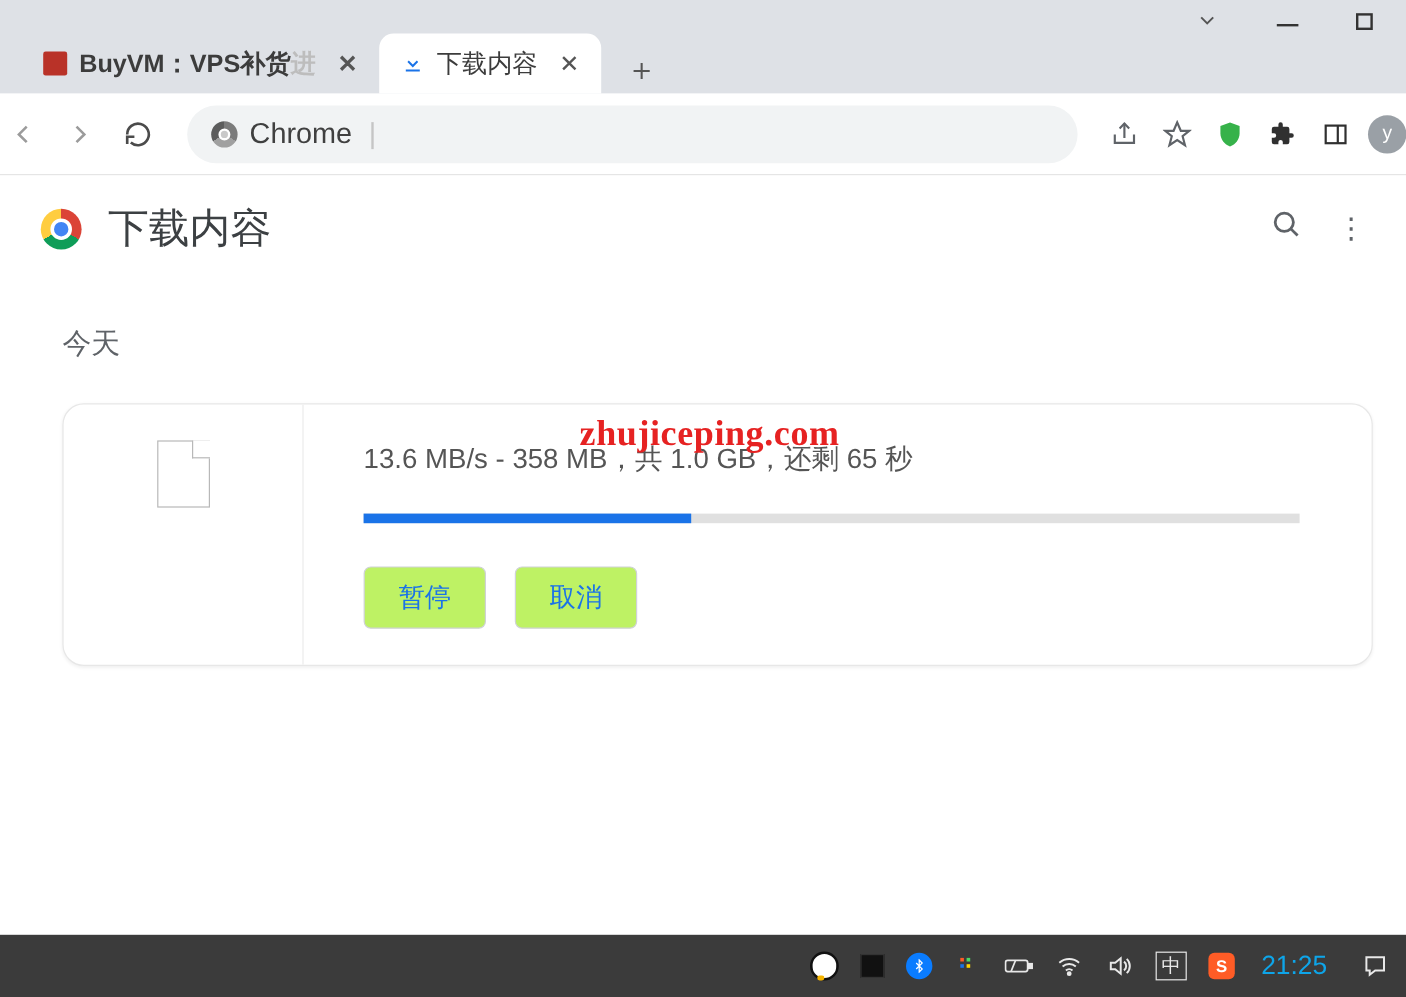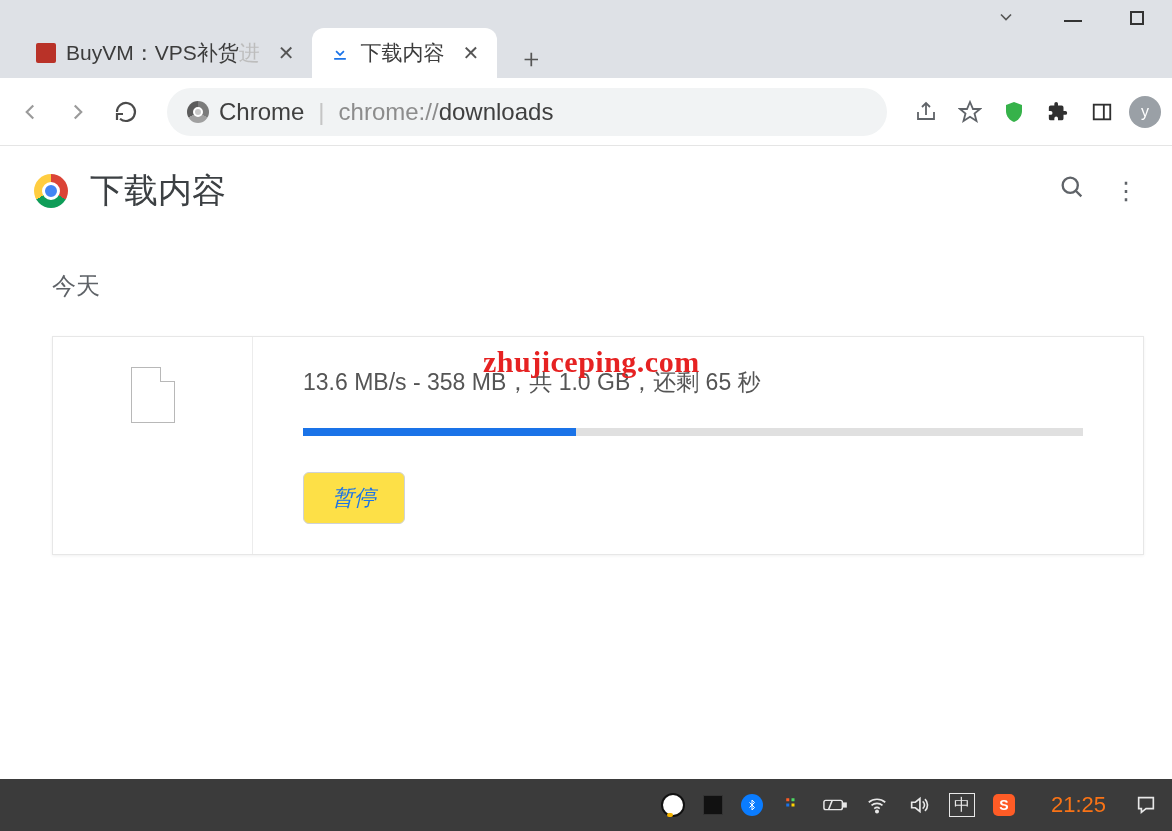--- a/index.html
+++ b/index.html
@@ -8,33 +8,33 @@
   
   .window-controls { position: absolute; top: 0; right: 0; height: 38px; display: flex; align-items: center; gap: 48px; padding-right: 28px; }
   .window-controls span { color: #555; font-size: 18px; }
   .wc-min { width:18px; height:2px; background:#333; display:inline-block; position:relative; top:-3px; }
   .wc-max { width:14px; height:14px; border:2px solid #333; display:inline-block; }
   .wc-chev { font-size:20px; }
 
   
   .tab-strip { display:flex; align-items:flex-end; height:78px; background:#dee1e6; padding-left:18px; padding-top:28px; }
   .tab { display:flex; align-items:center; gap:10px; height:50px; padding:0 18px; border-radius:12px 12px 0 0; position:relative; }
-  .tab.inactive { background:transparent; max-width:320px; }
+  .tab.inactive { background:transparent; max-width:320px;font-weight:bold; }
   .tab.active { background:#fff; max-width:340px; }
   .tab .fav { width:20px; height:20px; display:flex; align-items:center; justify-content:center; }
   .tab .fav.red { background:#b93228; border-radius:2px; }
   .tab .tt { font-size:21px; color:#3c3c3c; white-space:nowrap; overflow:hidden; max-width:210px; }
   .tab .tt .fade { color:#bdbdbd; }
   .tab .close { font-size:20px; color:#555; margin-left:8px; }
   .newtab { width:40px; height:40px; display:flex; align-items:center; justify-content:center; font-size:26px; color:#555; margin-left:14px; }
   .dl-ico { display:flex; align-items:center; }
   .dl-ico svg { width:20px; height:20px; }
 
   
-  .toolbar { display:flex; align-items:center; height:68px; background:#fff; border-bottom:1px solid #e5e5e5; padding:0 11px; gap:10px; }
+  .toolbar { display:flex; align-items:center; height:68px; background:#fff; border-bottom:1px solid #e5e5e5; padding:0 0; gap:10px; }
   .nav-btn { width:38px; height:38px; display:flex; align-items:center; justify-content:center; color:#9b9b9b; font-size:26px; }
   .nav-btn.reload { color:#4b4b4b; }
   .omnibox { flex:1; height:48px; background:#f1f3f4; border-radius:24px; display:flex; align-items:center; padding:0 20px; gap:14px; margin:0 12px; }
   .omnibox .chrome-badge { display:flex; align-items:center; gap:10px; }
   .omnibox .chrome-label { color:#404040; font-size:24px; }
   .omnibox .sep { color:#c5c5c5; font-size:24px; }
   .omnibox .url { color:#8c8c8c; font-size:24px; }
   .omnibox .url b { color:#404040; font-weight:normal; }
   .tool-ico { width:34px; height:34px; display:flex; align-items:center; justify-content:center; color:#5f6368; font-size:24px; }
   .shield { color:#36b24a; }
@@ -47,43 +47,43 @@
   .chrome-logo { width:34px; height:34px; border-radius:50%; position:relative; background:conic-gradient(#db4437 0 120deg,#0f9d58 120deg 240deg,#ffcd40 240deg 360deg); margin-right:22px; }
   .chrome-logo::after { content:""; position:absolute; inset:8px; border-radius:50%; background:#4285f4; border:3px solid #fff; }
   .dl-title { font-size:34px; color:#3c4043; }
   .dl-header .spacer { flex:1; }
   .dl-search { font-size:26px; color:#5f6368; margin-right:28px; }
   .dl-more { font-size:24px; color:#5f6368; }
 
   
   .content { padding:34px 28px 0 52px; }
   .date-hdr { font-size:24px; color:#5f6368; margin-bottom:34px; }
-  .card { background:#fff; border:1px solid #e7e7e7; border-radius:0; box-shadow:0 1px 3px rgba(0,0,0,0.06); display:flex; overflow:hidden; }
+  .card { background:#fff; border:1px solid #e7e7e7; border-radius:18px; box-shadow:0 1px 3px rgba(0,0,0,0.06); display:flex; overflow:hidden; }
   .card-left { width:200px; border-right:1px solid #ececec; display:flex; align-items:flex-start; justify-content:center; padding-top:30px; }
   .file-ico { width:44px; height:56px; border:1px solid #b8b8b8; position:relative; background:#fff; }
   .file-ico::before { content:""; position:absolute; top:-1px; right:-1px; width:14px; height:14px; background:#fff; border-left:1px solid #b8b8b8; border-bottom:1px solid #b8b8b8; }
   .card-right { flex:1; padding:30px 60px 30px 50px; position:relative; }
   .fname { color:#1a73e8; font-size:23px; font-weight:500; margin-bottom:18px; }
   .furl { color:#6b6b6b; font-size:22px; margin-bottom:46px; }
   .fstat { color:#555; font-size:23px; margin-bottom:30px; }
   .progress { height:8px; background:#e0e0e0; width:100%; margin-bottom:36px; }
   .progress .bar { height:100%; background:#1a73e8; width:35%; }
   .actions { display:flex; gap:24px; }
-  .btn { border:1px solid #cfd2d6; background:#fde047; color:#1a73e8; font-size:22px; padding:10px 28px; border-radius:6px; cursor:pointer;font-style:italic; }
+  .btn { border:1px solid #cfd2d6; background:#bef264; color:#1a73e8; font-size:22px; padding:10px 28px; border-radius:6px; cursor:pointer; }
   .watermark { position:absolute; top:8px; left:230px; color:#e62222; font-size:30px; font-weight:600; letter-spacing:0.5px; font-family: Georgia, serif; }
 
   
   .taskbar { position:absolute; bottom:0; left:0; right:0; height:52px; background:#3b3b3b; display:flex; align-items:center; justify-content:flex-end; padding:0 14px; gap:16px; }
   .taskbar .tray { display:flex; align-items:center; gap:18px; }
   .tray-ico { width:24px; height:24px; display:flex; align-items:center; justify-content:center; color:#e8e8e8; font-size:18px; }
   .qq { border-radius:50%; background:linear-gradient(#fff,#fff); border:2px solid #111; position:relative; }
   .qq::after{ content:""; position:absolute; bottom:-2px; left:4px; width:6px; height:4px; background:#f7b500; border-radius:2px; }
   .bt { width:22px; height:22px; border-radius:50%; background:#0a7cff; color:#fff; display:flex; align-items:center; justify-content:center; font-size:14px; }
   .sogou { width:22px; height:22px; border-radius:5px; background:#ff5c26; color:#fff; display:flex; align-items:center; justify-content:center; font-weight:bold; font-size:14px; }
-  .clock { color:#f97316; font-size:22px; margin-left:18px; margin-right:10px; }
+  .clock { color:#0ea5e9; font-size:22px; margin-left:4px; margin-right:10px; }
   .hz { width:20px; height:20px; background:#111; border:1px solid #333; }
 </style>
 </head>
 <body>
 
 <div class="window-controls">
   <span class="wc-chev">
     <svg width="20" height="20" viewBox="0 0 24 24" fill="none" stroke="#555" stroke-width="2">
         <polyline points="6 9 12 15 18 9"></polyline>
       </svg>
@@ -126,21 +126,20 @@
         <path d="M3 12a9 9 0 1 1 3 6.7"></path>
         <polyline points="3 20 3 14 9 14"></polyline>
       </svg>
   </div>
   <div class="omnibox">
     <span class="chrome-badge">
       <span class="grey-chrome"></span>
       <span class="chrome-label">Chrome</span>
     </span>
     <span class="sep">|</span>
-    <span class="url"><span>chrome://</span><b>downloads</b></span>
   </div>
   <div class="tool-ico">
     <svg width="24" height="24" viewBox="0 0 24 24" fill="none" stroke="#5f6368" stroke-width="1.8">
         <path d="M4 12v7h16v-7"></path>
         <path d="M12 3v12"></path>
         <path d="M8 7l4-4 4 4"></path>
       </svg>
   </div>
   <div class="tool-ico">
     <svg width="24" height="24" viewBox="0 0 24 24" fill="none" stroke="#5f6368" stroke-width="1.8">
@@ -188,20 +187,21 @@
       <div class="file-ico"></div>
     </div>
     <div class="card-right">
       <div class="watermark">zhujiceping.com</div>
       <div class="fstat">13.6 MB/s - 358 MB，共 1.0 GB，还剩 65 秒</div>
       <div class="progress">
           <div class="bar" id="pbar" style="width: 35%;"></div>
         </div>
       <div class="actions">
         <button class="btn">暂停</button>
+        <button class="btn">取消</button>
       </div>
     </div>
   </div>
 </div>
 
 <div class="taskbar">
   <div class="tray">
     <span class="tray-ico qq"></span>
     <span class="tray-ico hz"></span>
     <span class="bt">

